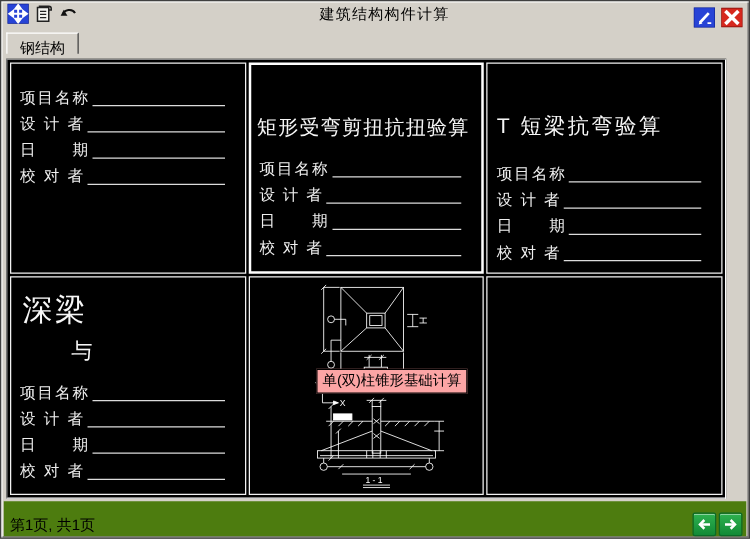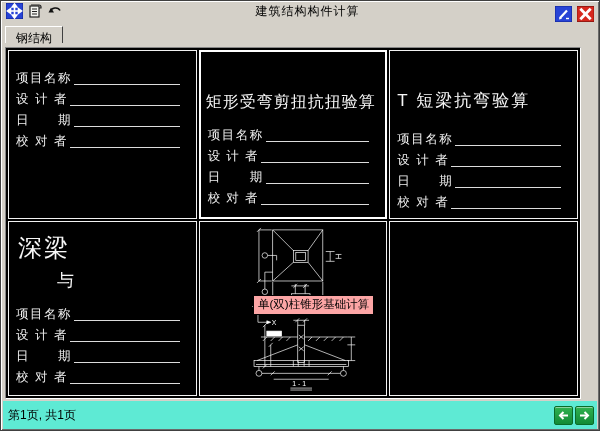--- a/index.html
+++ b/index.html
@@ -63,21 +63,21 @@
     background:#fca5a5; border:1px solid #000; color:#000;
     font-size:11.5px; padding:1px 4px 2px 4px; white-space:nowrap;margin-top:45px;
   }
 
   
   .drawing{ width:100%; height:100%; display:block; }
 
   
   .statusbar{
     position:absolute; left:2px; right:2px; top:400px; height:28px;
-    display:flex; align-items:center; background:#5eead4;
+    display:flex; align-items:flex-end; background:#4d7c0f;
   }
   .status-text{ font-size:12px; color:#000; margin-left:5px; }
   .nav-buttons{ margin-left:auto; margin-right:3px; display:flex; gap:2px; }
   .nav-btn{
     width:19px; height:19px; border:1px solid #0a6b28; border-radius:2px;
     background:linear-gradient(#2fb250,#128a36);
     display:flex; align-items:center; justify-content:center; cursor:pointer;
     box-shadow: inset 0 1px 0 rgba(255,255,255,.45);
   }
 </style>

